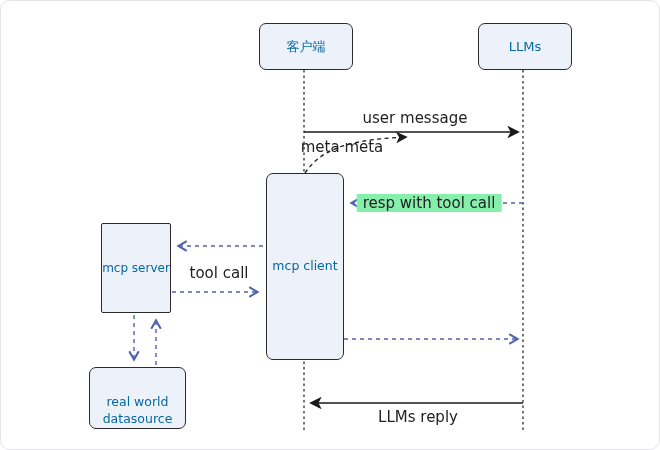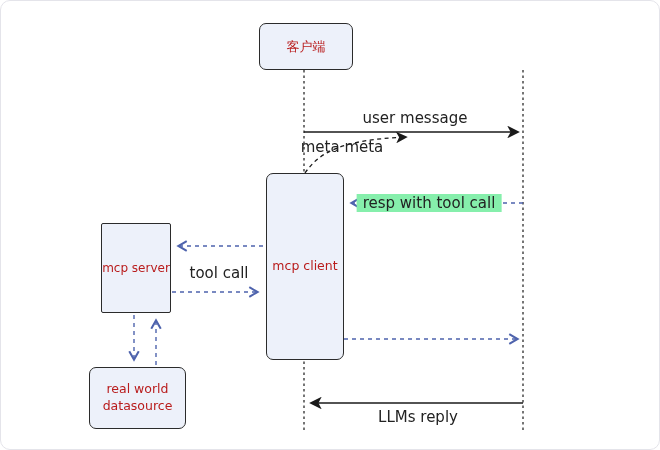--- a/index.html
+++ b/index.html
@@ -15,21 +15,21 @@
   }
   svg.layer{position:absolute;left:0;top:0;pointer-events:none;}
   .lifelines{z-index:1;}
   .arrows{z-index:3;}
   .node{
     position:absolute;
     box-sizing:border-box;
     background:#edf1fa;
     border:1.6px solid #2b2b2b;
     display:flex;align-items:center;justify-content:center;
-    font-size:13px;color:#b91c1c;
+    font-size:13px;color:#0369a1;
     z-index:2;
     text-align:center;
     line-height:1.35;
   }
   .rounded{border-radius:7px;}
   .slight{border-radius:2px;text-align:right;}
   .msg-label{
     position:absolute;
     font-size:15px;color:#222;
     white-space:nowrap;
@@ -45,30 +45,33 @@
 
   <svg class="layer lifelines" width="658" height="448">
     <line x1="303" y1="69" x2="303" y2="430" stroke="#2b2b2b" stroke-width="1.3" stroke-dasharray="2.5 3"></line>
     <line x1="522" y1="69" x2="522" y2="430" stroke="#2b2b2b" stroke-width="1.3" stroke-dasharray="2.5 3"></line>
   </svg>
 
   <div class="node rounded" style="left:258px;top:22px;width:94px;height:47px;">
     <span>客户端</span>
   </div>
 
+  <div class="node rounded" style="left:477px;top:22px;width:94px;height:47px;">
+    <span>LLMs</span>
+  </div>
 
   <div class="node slight" style="left:100px;top:222px;width:70px;height:90px;font-size:12px;border-width:1.8px;">
     <span>mcp server</span>
   </div>
 
   <div class="node rounded" style="left:265px;top:172px;width:78px;height:187px;font-size:12.5px;">
     <span>mcp client</span>
   </div>
 
-  <div class="node rounded" style="left:88px;top:366px;width:97px;height:62px;font-size:12.5px;">
+  <div class="node rounded" style="left:88px;top:366px;width:97px;height:62px;font-size:12.5px;align-items:flex-end;">
     <span>
       <span>real world</span><br>
       <span>datasource</span>
     </span>
   </div>
 
   <svg class="layer arrows" width="658" height="448">
     <defs>
       <marker id="ab" viewBox="0 0 10 10" refX="8.5" refY="5" markerWidth="9" markerHeight="9" orient="auto-start-reverse">
         <path d="M0,0 L10,5 L0,10 L2.6,5 Z" fill="#1a1a1a"></path>

